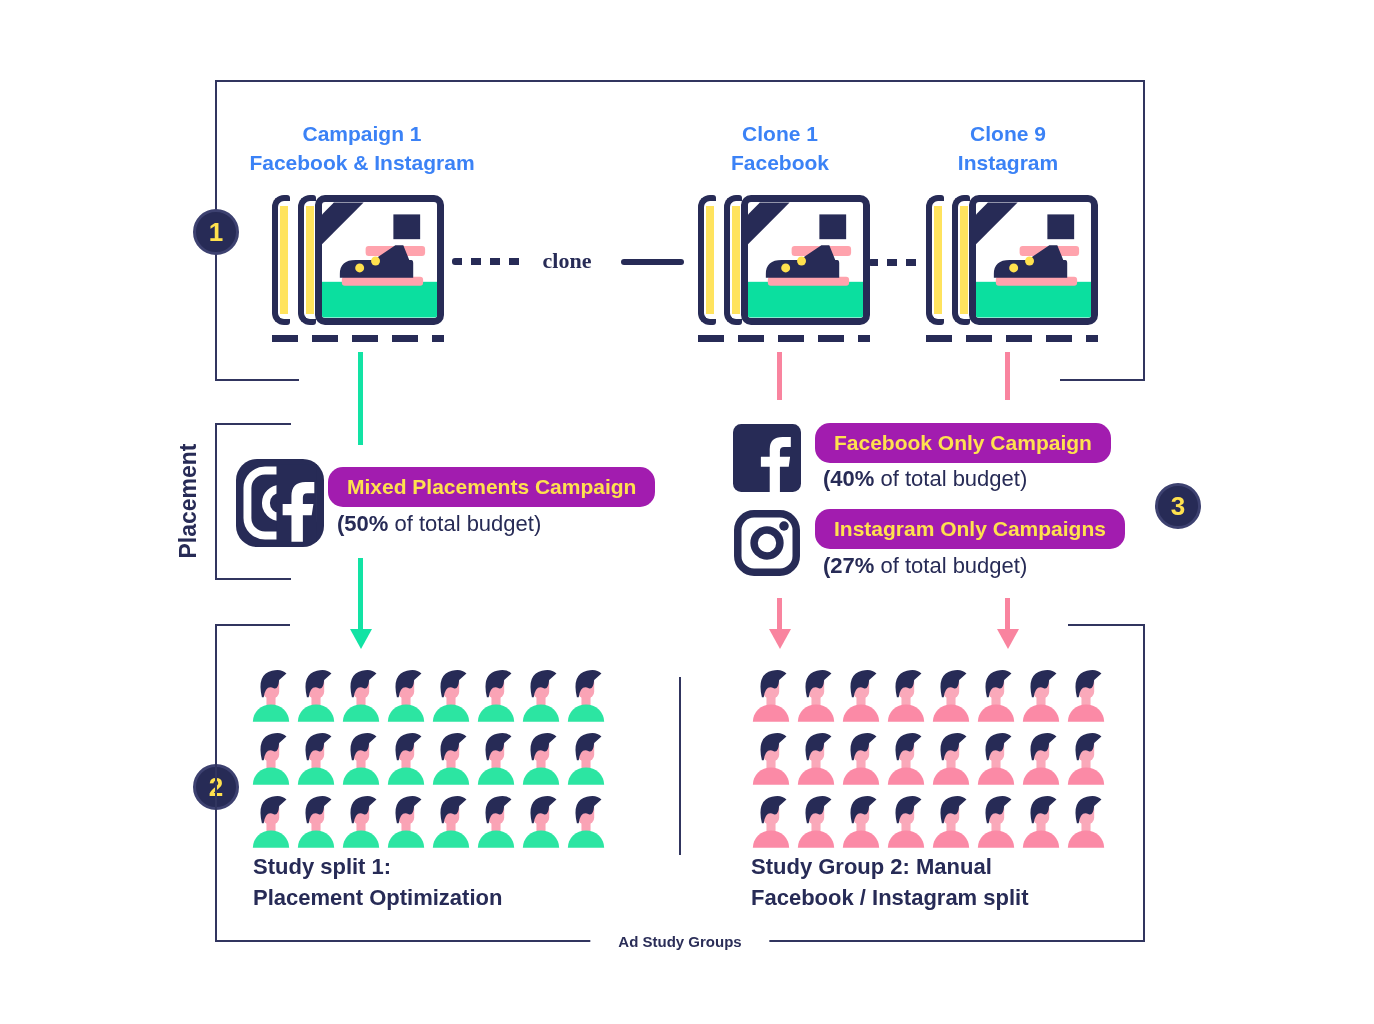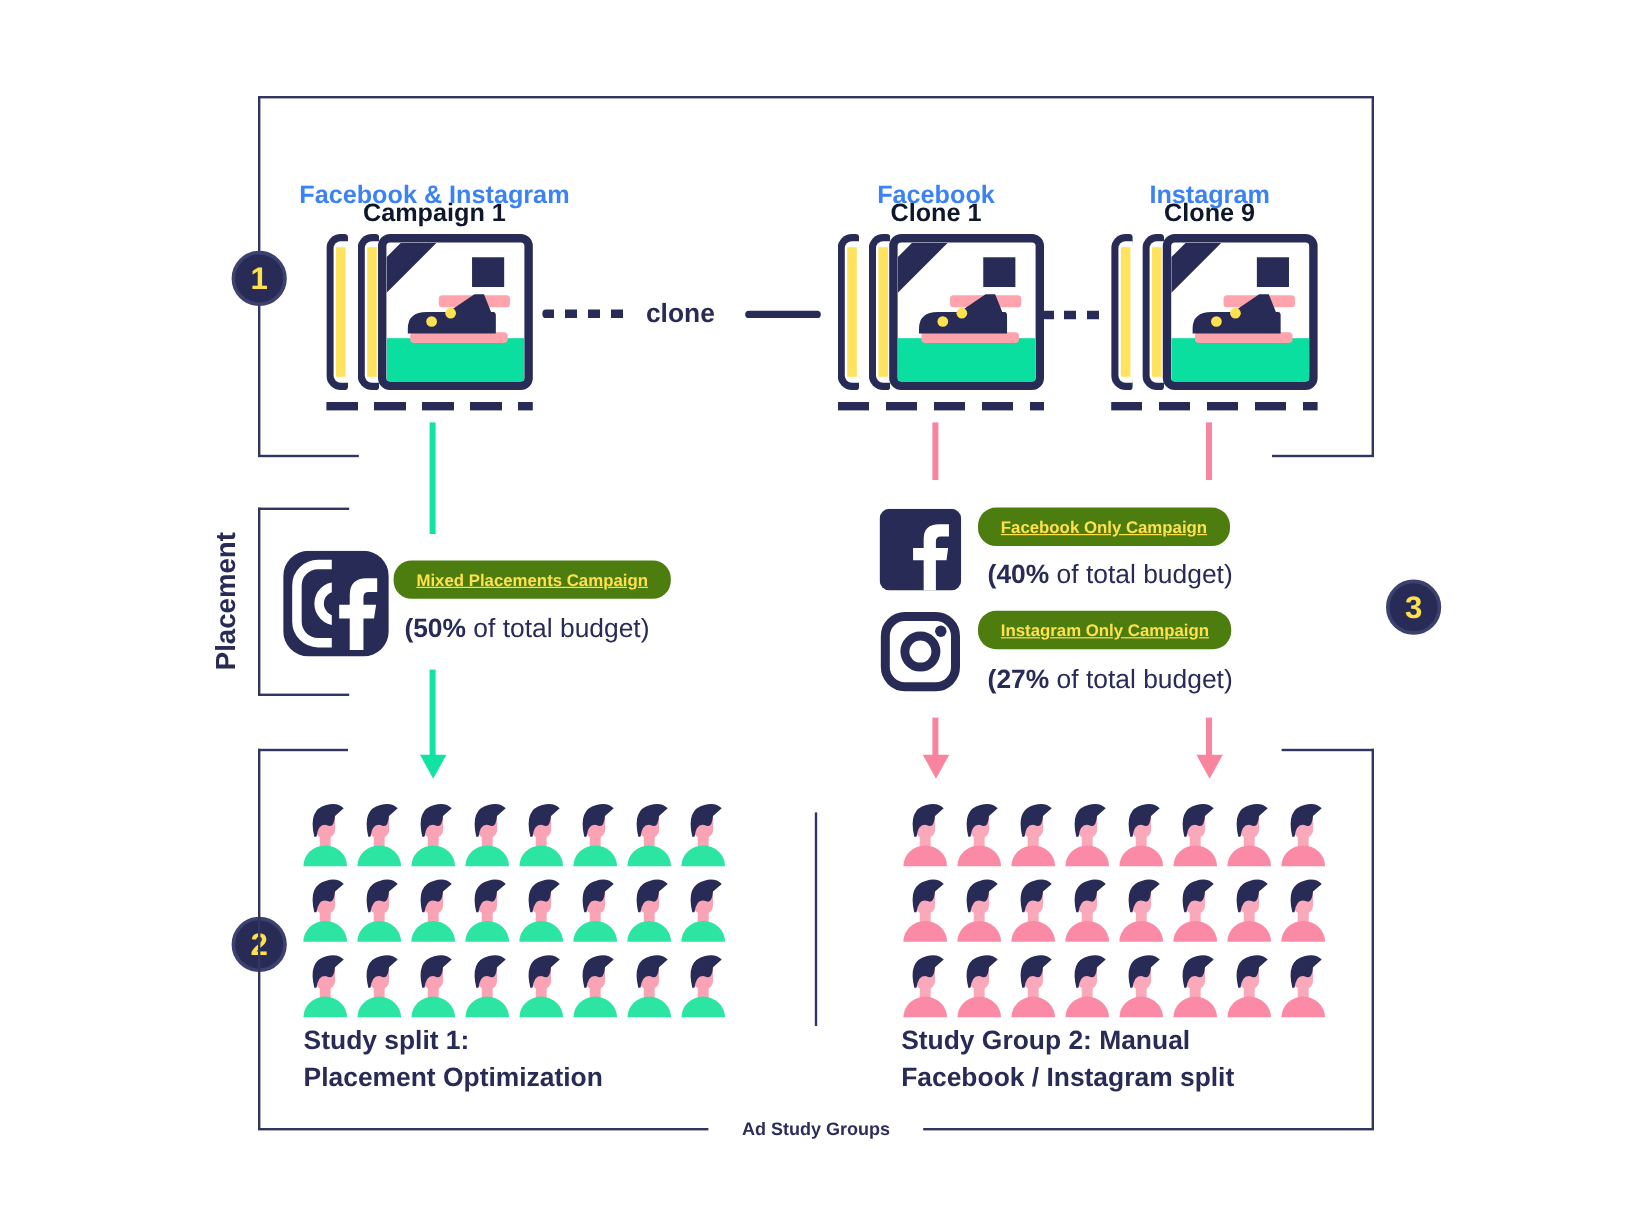--- a/index.html
+++ b/index.html
@@ -11,46 +11,46 @@
   .box-title{
     position:absolute;transform:translate(-50%,-50%);background:#fff;
     padding:0 28px;font-weight:bold;color:#2b2e58;white-space:nowrap;
   }
   .badge{
     position:absolute;width:46px;height:46px;border-radius:50%;
     background:#272b56;border:3px solid #3d4170;box-sizing:border-box;
     display:flex;align-items:center;justify-content:center;
     color:#ffe14e;font-size:26px;font-weight:bold;
   }
-  .cname{position:absolute;transform:translateX(-50%);font-size:21px;font-weight:bold;color:#0f172a;white-space:nowrap;margin-top:44px;}
+  .cname{position:absolute;transform:translateX(-50%);font-size:21px;font-weight:bold;color:#3b82f6;white-space:nowrap;}
   .cplat{position:absolute;transform:translateX(-50%);font-size:21px;font-weight:bold;color:#3b82f6;white-space:nowrap;}
   
   .adcard{position:absolute;width:172px;height:150px;}
   .adcard .tab{position:absolute;top:0;width:18px;height:130px;box-sizing:border-box;
     border:6px solid #272b56;border-right:none;border-radius:12px 3px 3px 12px;}
   .adcard .tab i{position:absolute;left:2px;top:5px;bottom:5px;width:8px;background:#ffe35e;}
   .adcard .t1{left:0;} .adcard .t2{left:26px;}
   .adcard .frame{position:absolute;left:43px;top:0;width:129px;height:130px;box-sizing:border-box;
     border:7px solid #272b56;border-radius:10px;overflow:hidden;background:#fff;}
   .adcard .dashes{position:absolute;left:0;top:140px;width:172px;height:7px;
     background:repeating-linear-gradient(90deg,#272b56 0 26px,transparent 26px 40px);}
   
   .hdash{position:absolute;height:7px;background:repeating-linear-gradient(90deg,#272b56 0 10px,transparent 10px 19px);border-radius:3px;}
   .hsolid{position:absolute;height:6px;background:#272b56;border-radius:3px;}
-  .clone-word{position:absolute;transform:translateX(-50%);font-size:22px;font-weight:bold;color:#272b56;}
+  .clone-word{position:absolute;transform:translateX(-50%);font-size:22px;font-weight:bold;color:#272b56;font-family:Liberation Serif, serif;}
   .vline{position:absolute;width:5px;}
   .green{background:#12e3a4;} .pinkc{background:#f9849f;}
   .ahead{position:absolute;width:0;height:0;border-left:11px solid transparent;border-right:11px solid transparent;}
   .ahead.green{background:none;border-top:20px solid #12e3a4;}
   .ahead.pinkc{background:none;border-top:20px solid #f9849f;}
   
   .rot-label{position:absolute;transform:translate(-50%,-50%) rotate(-90deg);
     font-size:23px;font-weight:bold;color:#272b56;white-space:nowrap;}
-  .pill{position:absolute;background:#4d7c0f;color:#ffe14e;font-weight:bold;font-size:14px;
-    padding:8px 19px;border-radius:15px;white-space:nowrap;text-decoration:underline;}
+  .pill{position:absolute;background:#a21caf;color:#ffe14e;font-weight:bold;font-size:21px;
+    padding:8px 19px;border-radius:15px;white-space:nowrap;}
   .budget{position:absolute;font-size:22px;color:#272b56;white-space:nowrap;}
   .budget b{font-weight:bold;}
   .sicon{position:absolute;}
   
   .pgrid{position:absolute;display:grid;grid-template-columns:repeat(8,45px);grid-auto-rows:63px;}
   .pgrid span{display:block;width:40px;height:57px;}
   .sg-label{position:absolute;font-size:22px;font-weight:bold;color:#272b56;line-height:31px;white-space:nowrap;}
 </style>
 </head>
 <body>
@@ -187,21 +187,21 @@
     <b>(40%</b><span> of total budget)</span>
   </div>
 
   <div class="sicon" style="left:733px;top:509px;">
     <svg viewBox="0 0 100 100" width="68" height="68">
       <rect x="7" y="7" width="86" height="86" rx="24" fill="none" stroke="#272b56" stroke-width="11"></rect>
       <circle cx="50" cy="50" r="19" fill="none" stroke="#272b56" stroke-width="11"></circle>
       <circle cx="75" cy="25" r="7" fill="#272b56"></circle>
     </svg>
   </div>
-  <div class="pill" style="left:815px;top:509px;">Instagram Only Campaign</div>
+  <div class="pill" style="left:815px;top:509px;">Instagram Only Campaigns</div>
   <div class="budget" style="left:823px;top:553px;">
     <b>(27%</b><span> of total budget)</span>
   </div>
 
   <div class="line" style="left:215px;top:624px;width:2px;height:317px;"></div>
   <div class="line" style="left:1143px;top:624px;width:2px;height:317px;"></div>
   <div class="line" style="left:215px;top:624px;width:75px;height:2px;"></div>
   <div class="line" style="left:1068px;top:624px;width:77px;height:2px;"></div>
   <div class="line" style="left:215px;top:940px;width:930px;height:2px;"></div>
   <div class="box-title" style="left:680px;top:941px;font-size:15px;">Ad Study Groups</div>

